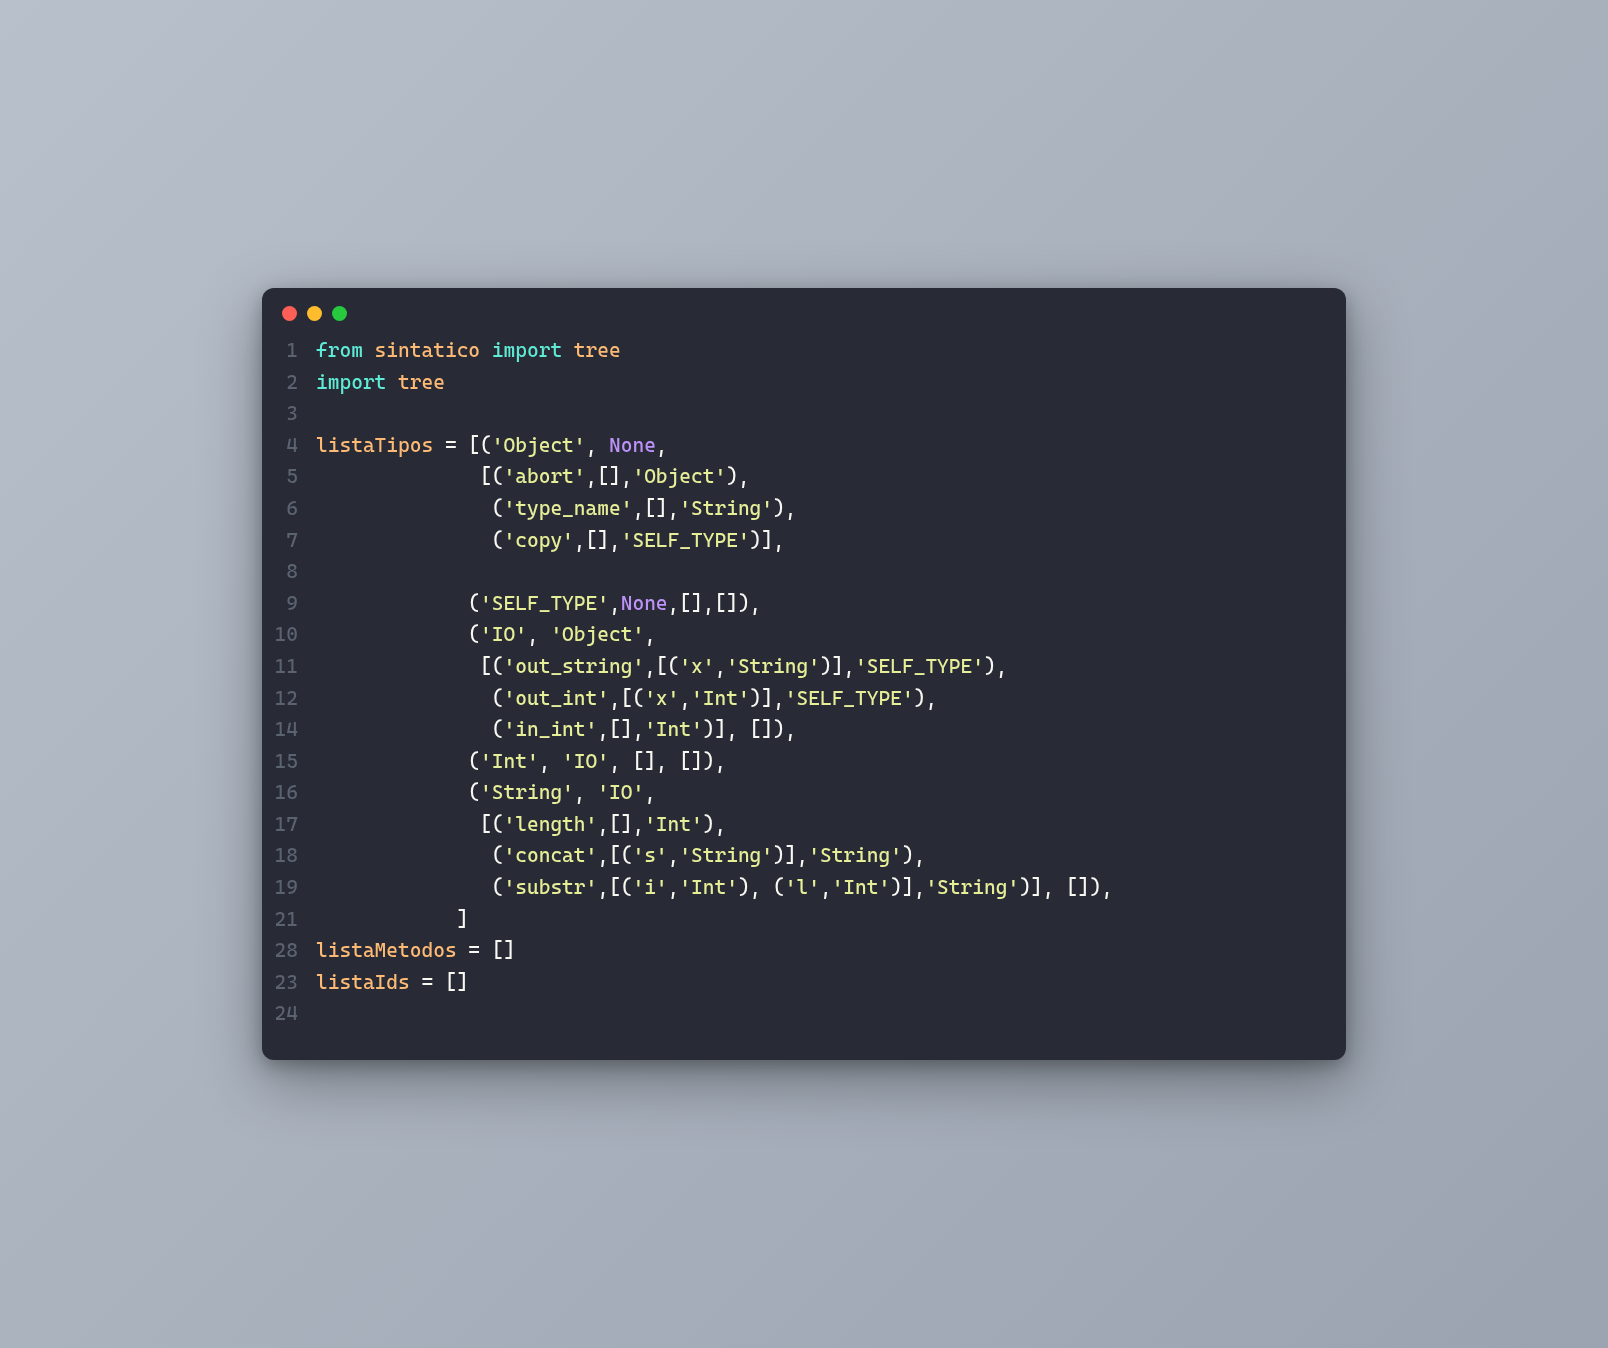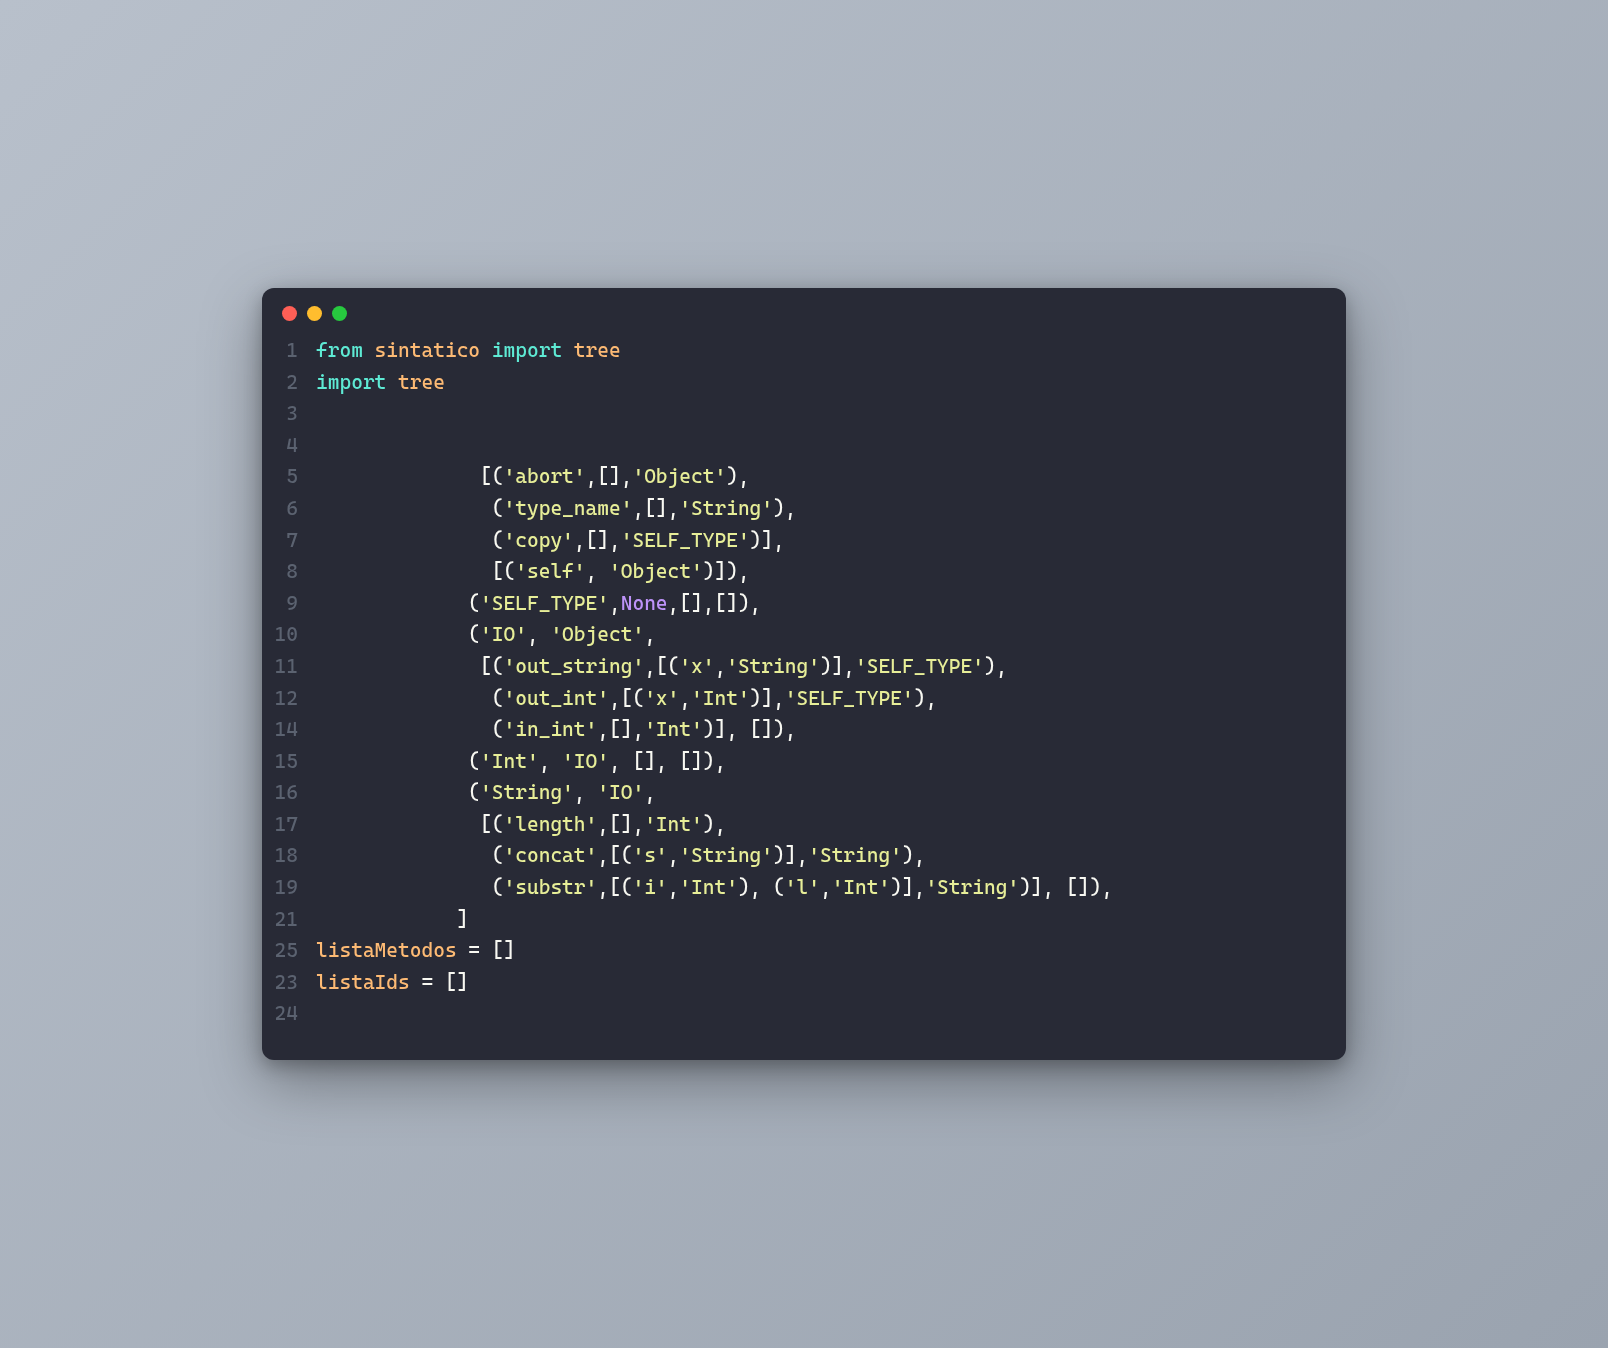--- a/index.html
+++ b/index.html
@@ -64,33 +64,33 @@
 <div class="window">
   <div class="titlebar">
     <div class="traffic-light red"></div>
     <div class="traffic-light yellow"></div>
     <div class="traffic-light green"></div>
   </div>
   <div class="code-area" id="code-area">
       <div class="line"><span class="ln">1</span><span class="code"><span class="kw">from</span><span class="id"> sintatico </span><span class="kw">import</span><span class="id"> tree</span></span></div>
       <div class="line"><span class="ln">2</span><span class="code"><span class="kw">import</span><span class="id"> tree</span></span></div>
       <div class="line"><span class="ln">3</span><span class="code"> </span></div>
-      <div class="line"><span class="ln">4</span></div>
+      <div class="line"><span class="ln">4</span><span class="code"><span class="id">listaTipos </span><span class="punc">=</span><span class="id"> </span><span class="punc">[(</span><span class="str">'Object'</span><span class="punc">, </span><span class="none">None</span><span class="punc">,</span></span></div>
       <div class="line"><span class="ln">5</span><span class="code"><span class="id">              </span><span class="punc">[(</span><span class="str">'abort'</span><span class="punc">,[],</span><span class="str">'Object'</span><span class="punc">),</span></span></div>
       <div class="line"><span class="ln">6</span><span class="code"><span class="id">               </span><span class="punc">(</span><span class="str">'type_name'</span><span class="punc">,[],</span><span class="str">'String'</span><span class="punc">),</span></span></div>
       <div class="line"><span class="ln">7</span><span class="code"><span class="id">               </span><span class="punc">(</span><span class="str">'copy'</span><span class="punc">,[],</span><span class="str">'SELF_TYPE'</span><span class="punc">)],</span></span></div>
-      <div class="line"><span class="ln">8</span><span class="code"><span class="id">               </span><span class="punc">[(</span><span class="str">'self'</span><span class="punc">, </span><span class="str">'Object'</span><span class="punc">)]),</span></span></div>
+      <div class="line"><span class="ln">8</span></div>
       <div class="line"><span class="ln">9</span><span class="code"><span class="id">             </span><span class="punc">(</span><span class="str">'SELF_TYPE'</span><span class="punc">,</span><span class="none">None</span><span class="punc">,[],[]),</span></span></div>
       <div class="line"><span class="ln">10</span><span class="code"><span class="id">             </span><span class="punc">(</span><span class="str">'IO'</span><span class="punc">, </span><span class="str">'Object'</span><span class="punc">,</span></span></div>
       <div class="line"><span class="ln">11</span><span class="code"><span class="id">              </span><span class="punc">[(</span><span class="str">'out_string'</span><span class="punc">,[(</span><span class="str">'x'</span><span class="punc">,</span><span class="str">'String'</span><span class="punc">)],</span><span class="str">'SELF_TYPE'</span><span class="punc">),</span></span></div>
       <div class="line"><span class="ln">12</span><span class="code"><span class="id">               </span><span class="punc">(</span><span class="str">'out_int'</span><span class="punc">,[(</span><span class="str">'x'</span><span class="punc">,</span><span class="str">'Int'</span><span class="punc">)],</span><span class="str">'SELF_TYPE'</span><span class="punc">),</span></span></div>
       <div class="line"><span class="ln">14</span><span class="code"><span class="id">               </span><span class="punc">(</span><span class="str">'in_int'</span><span class="punc">,[],</span><span class="str">'Int'</span><span class="punc">)], []),</span></span></div>
       <div class="line"><span class="ln">15</span><span class="code"><span class="id">             </span><span class="punc">(</span><span class="str">'Int'</span><span class="punc">, </span><span class="str">'IO'</span><span class="punc">, [], []),</span></span></div>
       <div class="line"><span class="ln">16</span><span class="code"><span class="id">             </span><span class="punc">(</span><span class="str">'String'</span><span class="punc">, </span><span class="str">'IO'</span><span class="punc">,</span></span></div>
       <div class="line"><span class="ln">17</span><span class="code"><span class="id">              </span><span class="punc">[(</span><span class="str">'length'</span><span class="punc">,[],</span><span class="str">'Int'</span><span class="punc">),</span></span></div>
       <div class="line"><span class="ln">18</span><span class="code"><span class="id">               </span><span class="punc">(</span><span class="str">'concat'</span><span class="punc">,[(</span><span class="str">'s'</span><span class="punc">,</span><span class="str">'String'</span><span class="punc">)],</span><span class="str">'String'</span><span class="punc">),</span></span></div>
       <div class="line"><span class="ln">19</span><span class="code"><span class="id">               </span><span class="punc">(</span><span class="str">'substr'</span><span class="punc">,[(</span><span class="str">'i'</span><span class="punc">,</span><span class="str">'Int'</span><span class="punc">), (</span><span class="str">'l'</span><span class="punc">,</span><span class="str">'Int'</span><span class="punc">)],</span><span class="str">'String'</span><span class="punc">)], []),</span></span></div>
       <div class="line"><span class="ln">21</span><span class="code"><span class="id">            </span><span class="punc">]</span></span></div>
-      <div class="line"><span class="ln">25</span><span class="code"><span class="id">listaMetodos </span><span class="punc">=</span><span class="id"> </span><span class="punc">[]</span></span></div>
+      <div class="line"><span class="ln">28</span><span class="code"><span class="id">listaMetodos </span><span class="punc">=</span><span class="id"> </span><span class="punc">[]</span></span></div>
       <div class="line"><span class="ln">23</span><span class="code"><span class="id">listaIds </span><span class="punc">=</span><span class="id"> </span><span class="punc">[]</span></span></div>
       <div class="line"><span class="ln">24</span><span class="code"> </span></div>
     </div>
 </div>
 
 </body></html>

